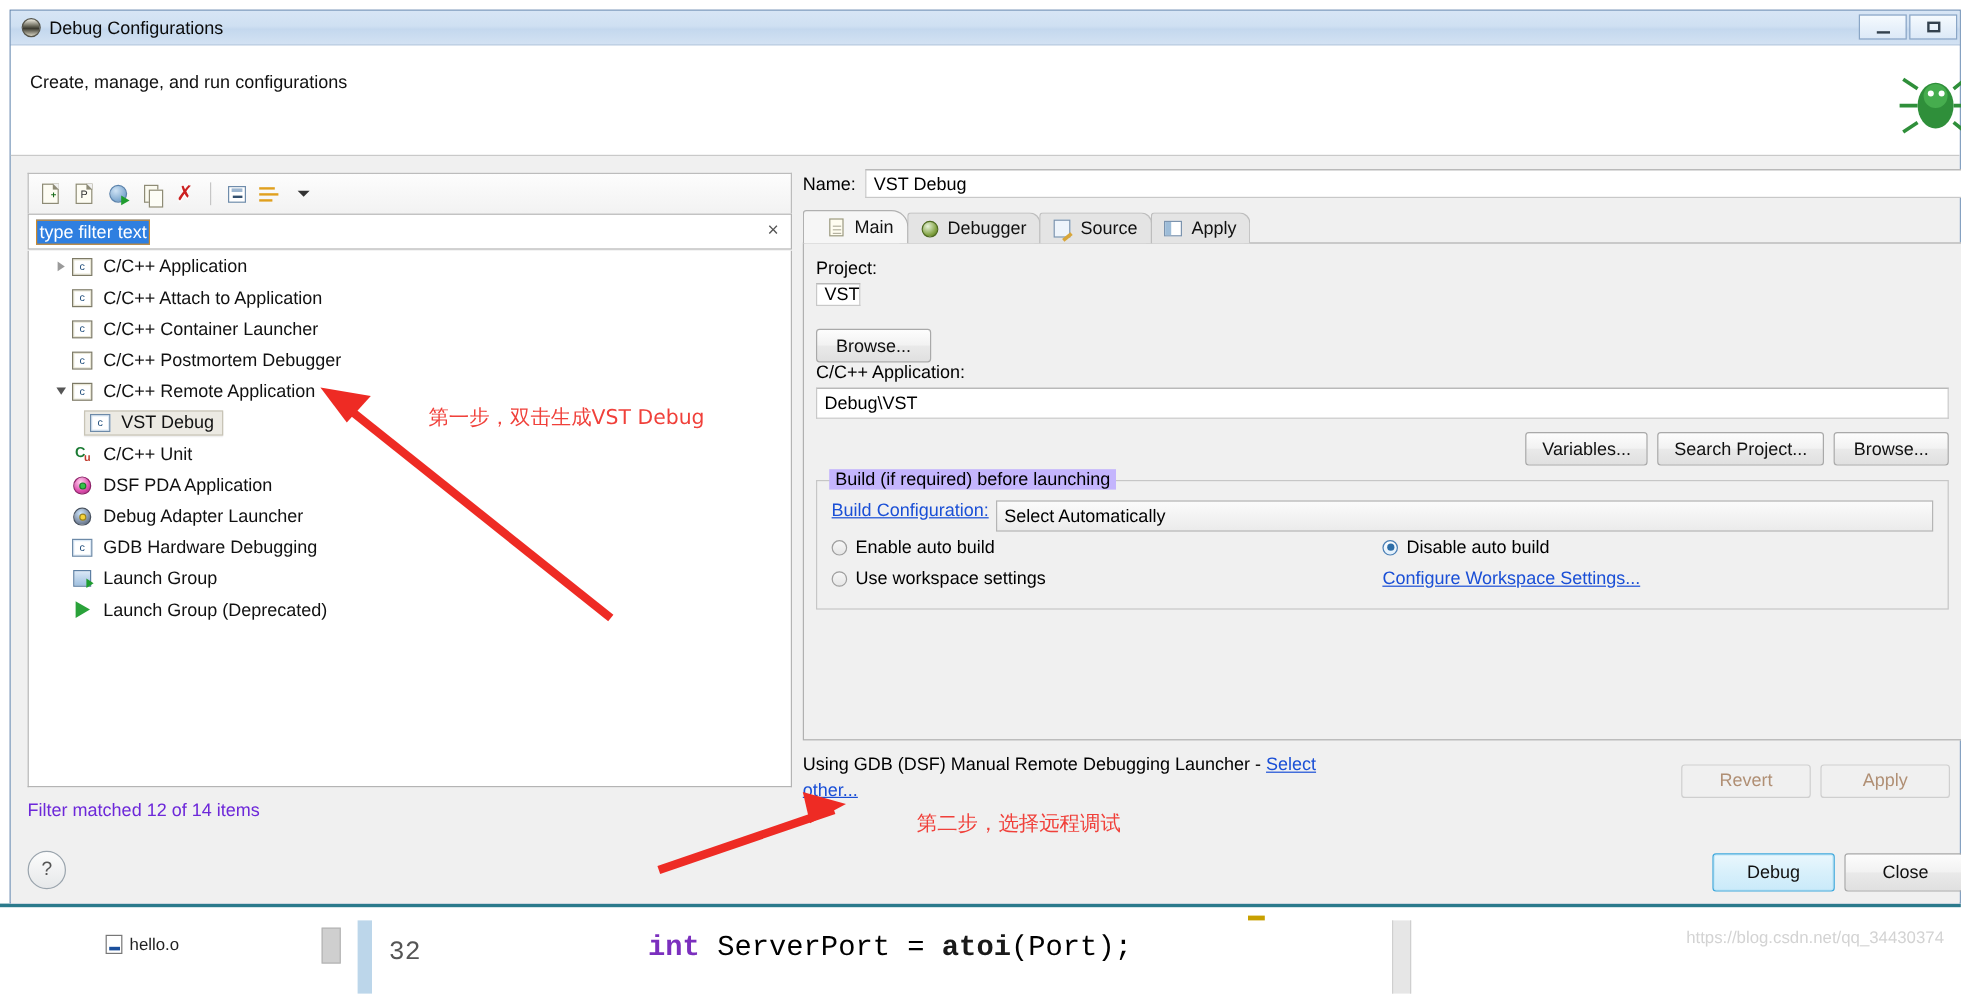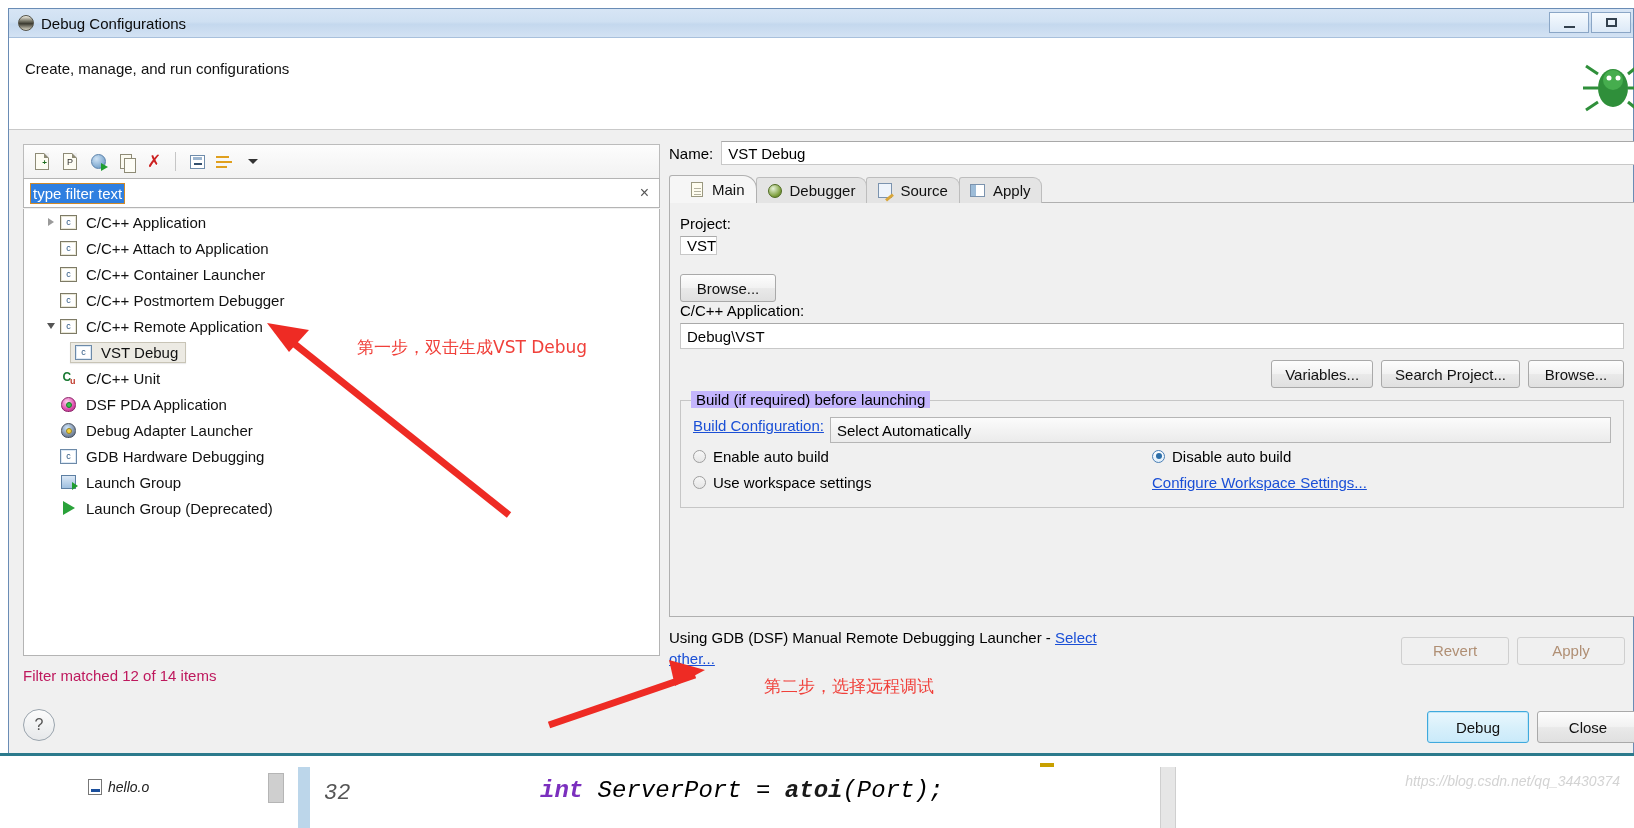--- a/index.html
+++ b/index.html
@@ -151,21 +151,21 @@
   }
   .icon-play{width:0;height:0;border-style:solid;border-width:7px 0 7px 12px;border-color:transparent transparent transparent #2aa23a;}
   .tree-label{font-size:15px;color:#111;white-space:nowrap;}
   .tree-row.child{padding-left:46px;}
   .tree-row.selected .sel-wrap{
     background:#eceae3;border:1px solid #c8c4b6;padding:1px 7px 1px 3px;
     display:flex;align-items:center;box-shadow:0 1px 1px rgba(0,0,0,.08);
   }
   .tree-footer{
     position:absolute;left:0;bottom:0;height:30px;display:flex;align-items:center;
-    font-size:15px;color:#be185d;
+    font-size:15px;color:#6d28d9;
   }
 
   
   .right-panel{position:absolute;left:660px;top:10px;right:-6px;height:690px;}
   .name-row{display:flex;align-items:center;height:26px;margin-bottom:9px;}
   .name-label{font-size:15px;margin-right:8px;}
   .name-input{
     flex:1;height:24px;background:#fff;border:1px solid #c8c8c8;border-top-color:#a8a8a8;
     display:flex;align-items:center;padding-left:6px;font-size:15px;box-sizing:border-box;
   }
@@ -253,21 +253,21 @@
   }
   .footer-btns{position:absolute;right:-6px;bottom:0;display:flex;gap:8px;}
   .btn.big{height:32px;min-width:102px;font-size:15px;}
 
   
   .anno{position:absolute;color:#f0403a;font-size:17px;white-space:nowrap;
         font-family:"DejaVu Sans","Liberation Sans",sans-serif;}
   .arrow-svg{position:absolute;left:0;top:0;pointer-events:none;}
 
   
-  .bg-strip{position:absolute;left:0;bottom:0;width:1634px;height:75px;background:#fff;font-style:italic;}
+  .bg-strip{position:absolute;left:0;bottom:0;width:1634px;height:75px;background:#fff;}
   .bg-strip .tabline{position:absolute;left:0;top:0;width:1634px;height:3px;background:#2b7a8c;}
   .bg-file{position:absolute;left:88px;top:26px;display:flex;align-items:center;font-size:14px;color:#222;}
   .bg-fileicon{width:14px;height:16px;background:#fff;border:1px solid #777;margin-right:6px;box-sizing:border-box;position:relative;}
   .bg-fileicon:after{content:"";position:absolute;left:2px;bottom:2px;width:9px;height:3px;background:#1b4f9c;}
   .bg-scroll{position:absolute;left:268px;top:20px;width:16px;height:30px;background:#cfcfcf;border:1px solid #b5b5b5;box-sizing:border-box;}
   .bg-gutter{position:absolute;left:298px;top:14px;width:12px;height:61px;background:#bcd6ea;}
   .bg-lineno{position:absolute;left:324px;top:28px;font-size:22px;color:#555;font-family:"Liberation Mono",monospace;}
   .bg-code{position:absolute;left:540px;top:24px;font-size:24px;font-family:"Liberation Mono",monospace;}
   .kw{color:#7b2fbe;font-weight:bold;}
   .fn{color:#1a1a1a;font-weight:bold;}

